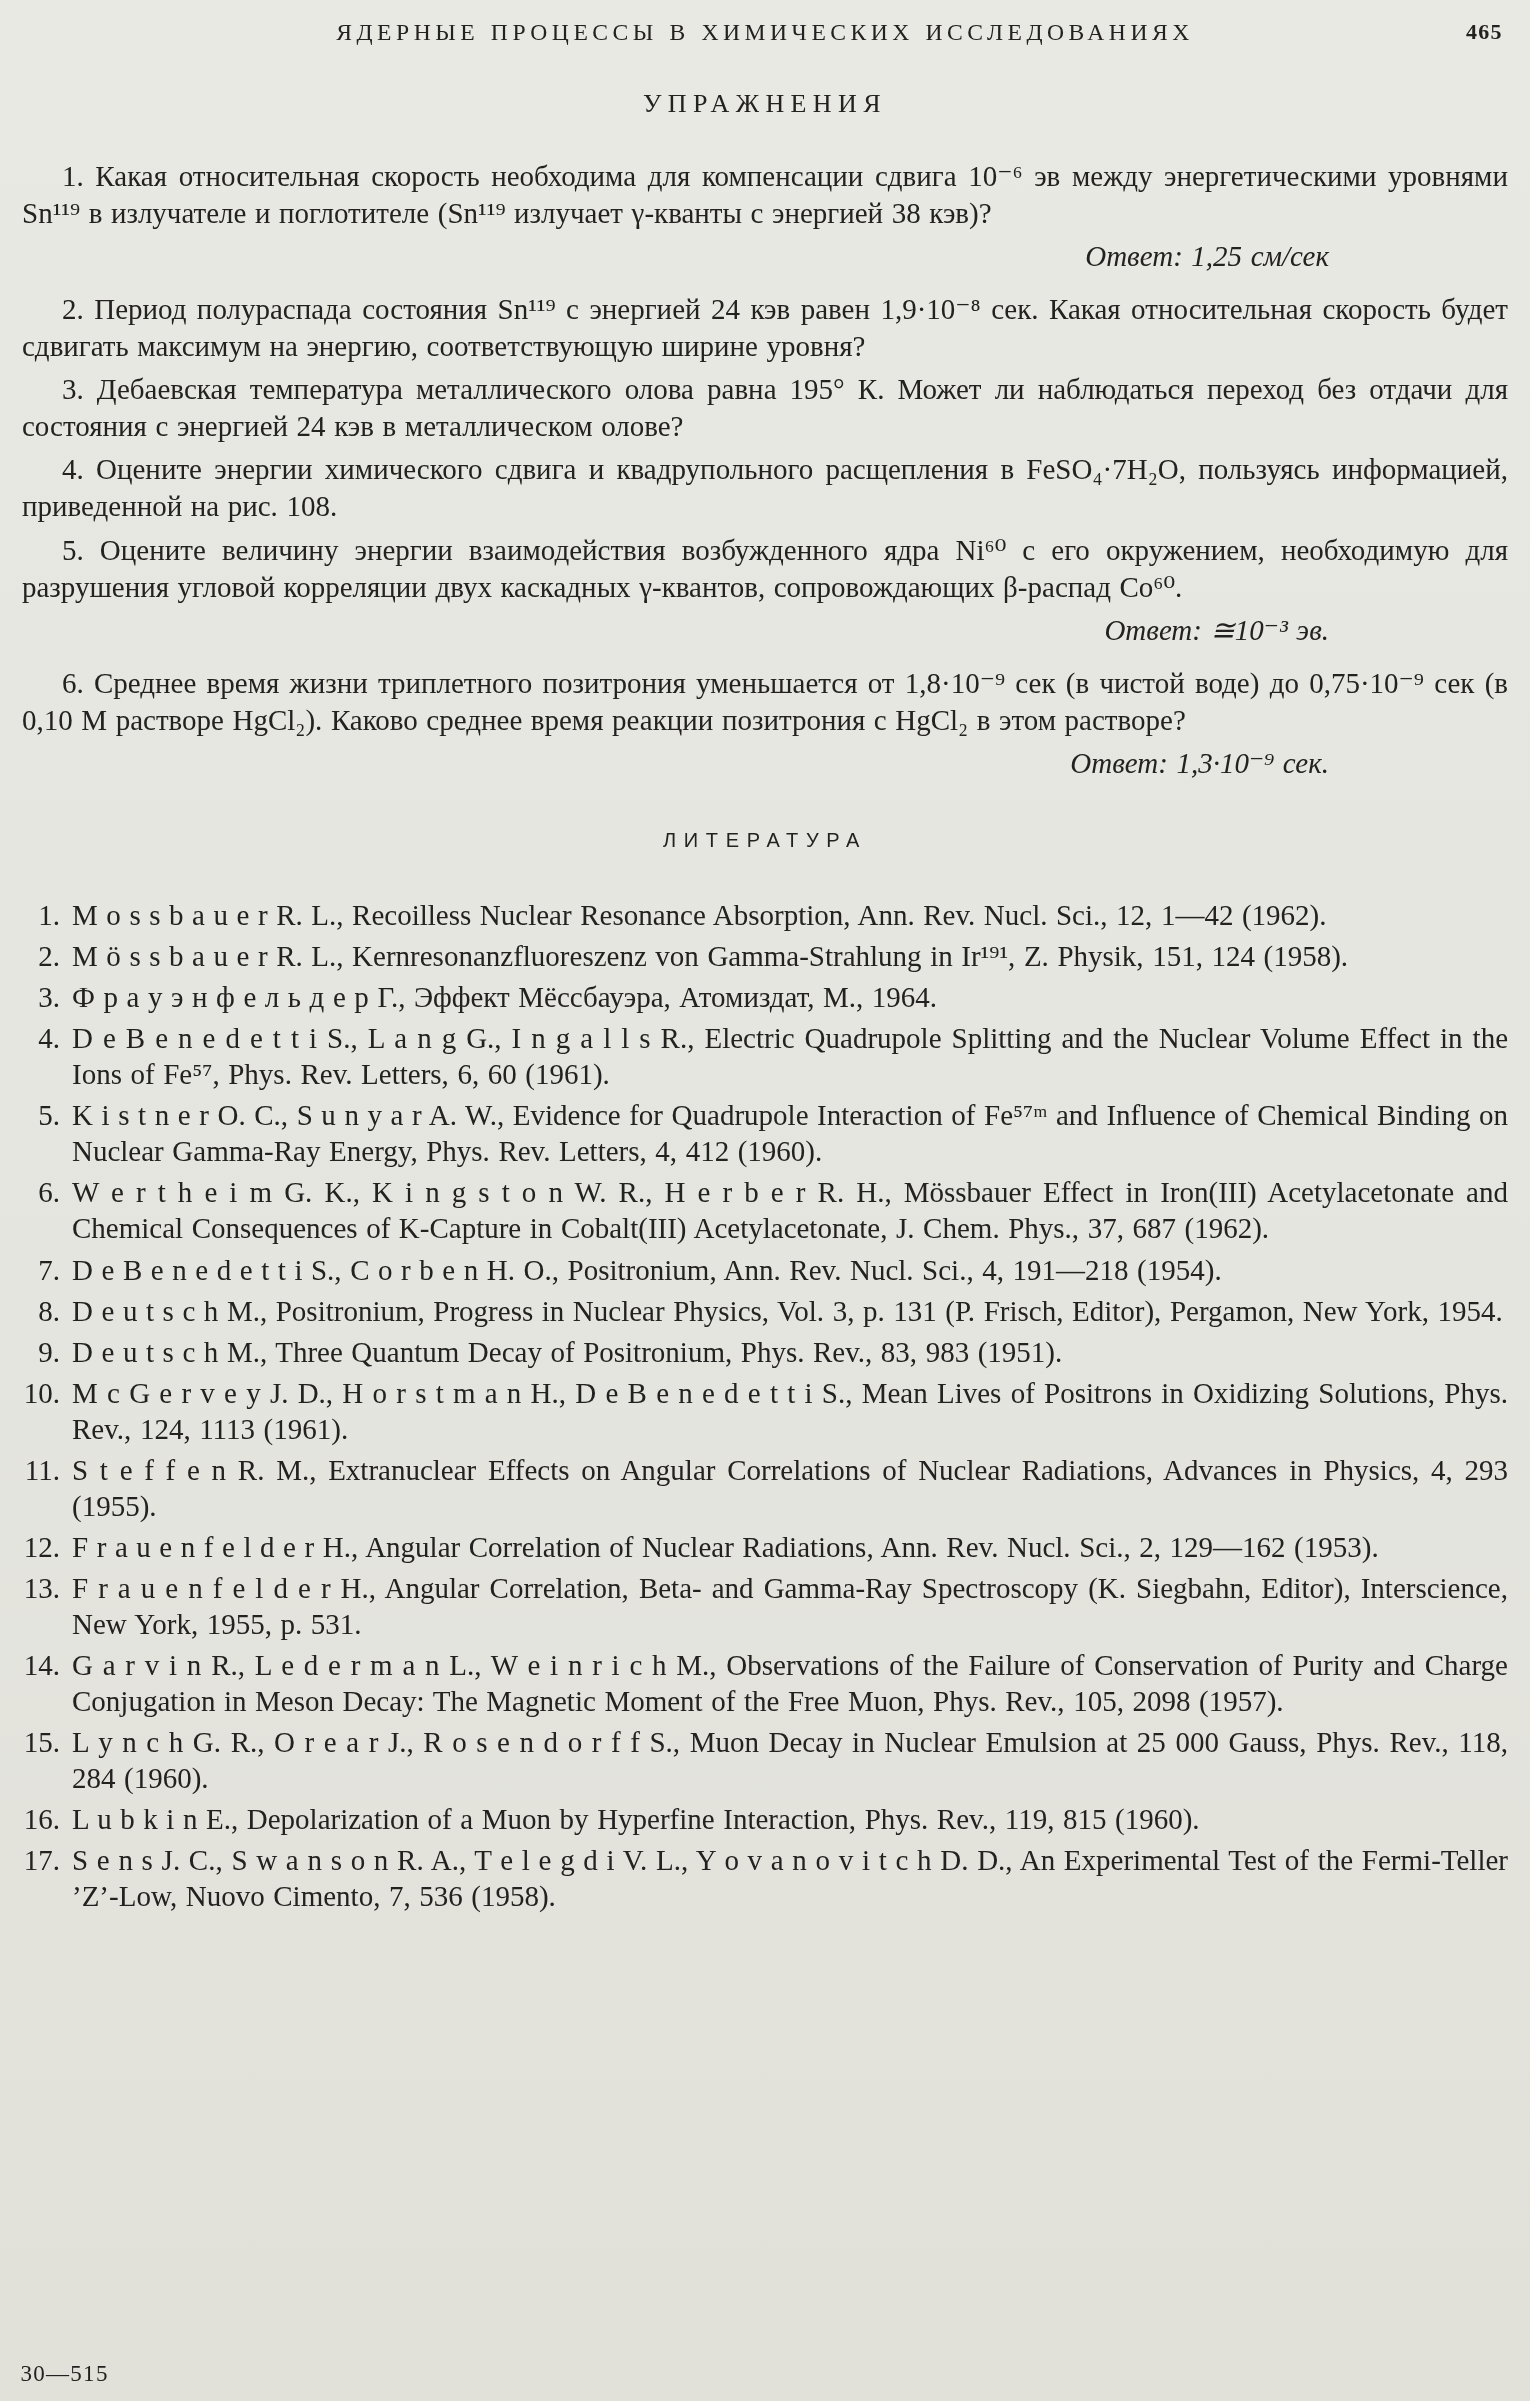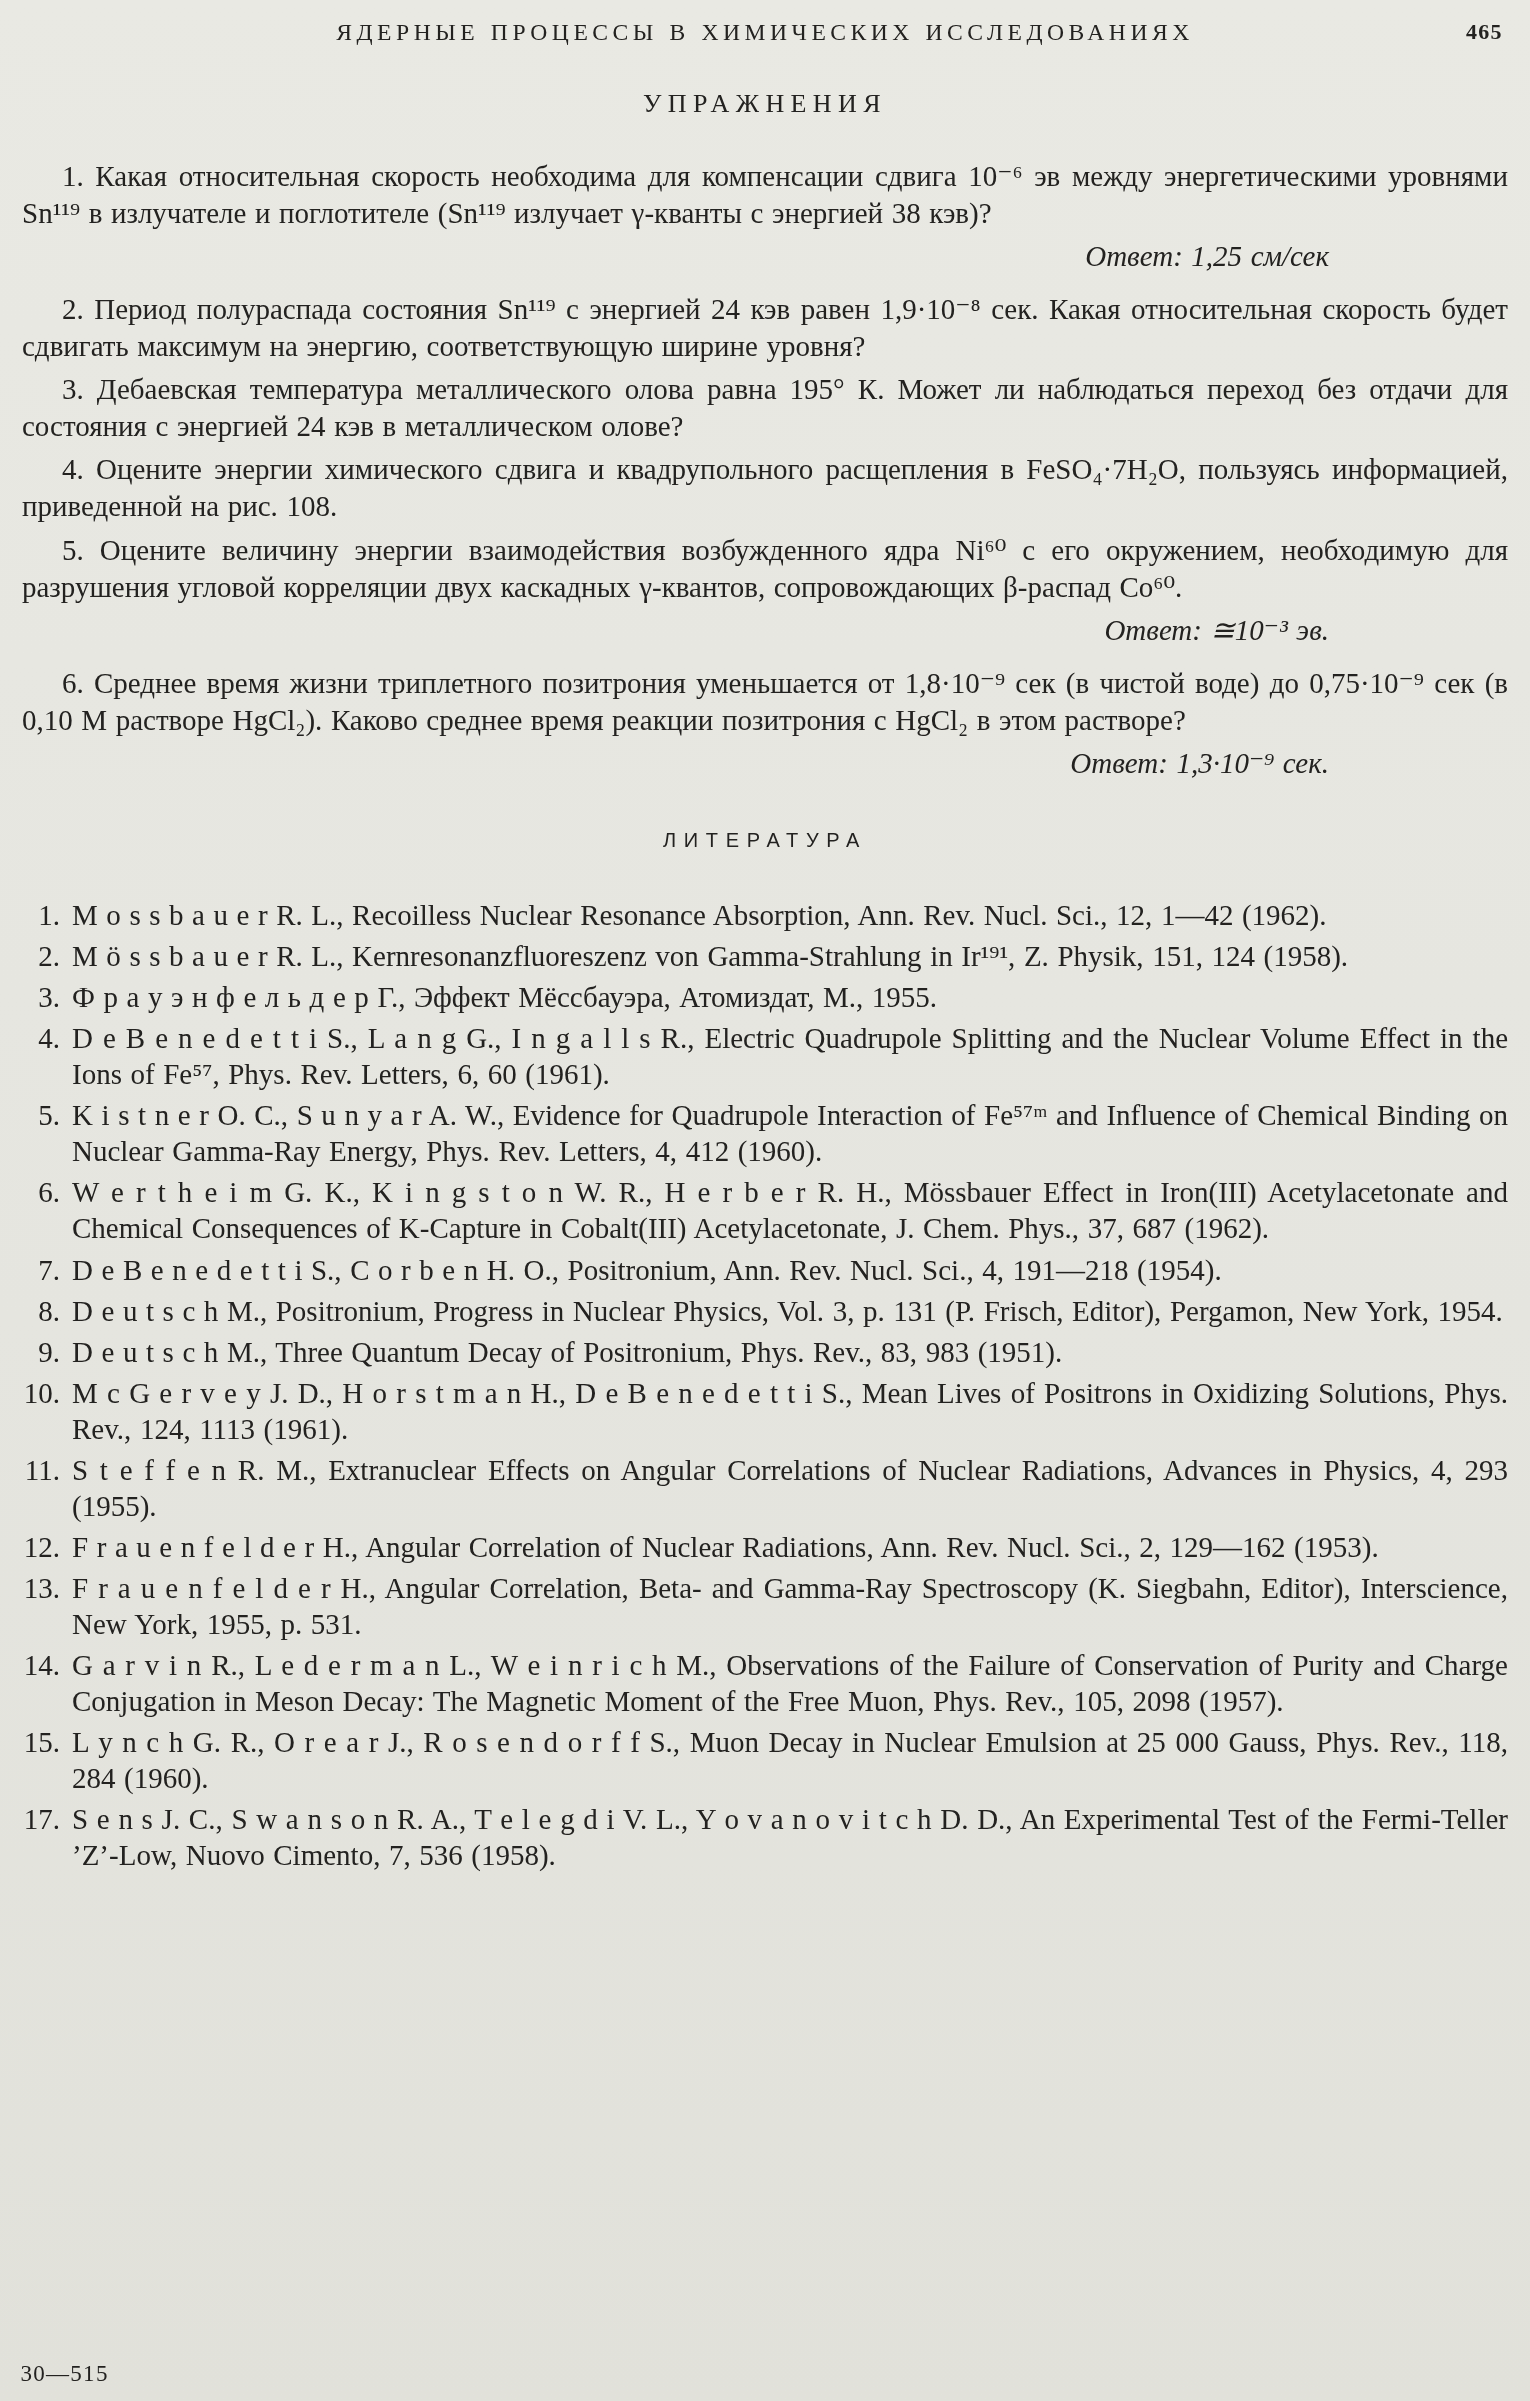--- a/index.html
+++ b/index.html
@@ -138,21 +138,21 @@
     <li class="ref">
       <span class="ref-num">1.</span>
       <span class="ref-text">M o s s b a u e r  R. L., Recoilless Nuclear Resonance Absorption, Ann. Rev. Nucl. Sci., 12, 1—42 (1962).</span>
     </li>
     <li class="ref">
       <span class="ref-num">2.</span>
       <span class="ref-text">M ö s s b a u e r  R. L., Kernresonanzfluoreszenz von Gamma-Strahlung in Ir¹⁹¹, Z. Physik, 151, 124 (1958).</span>
     </li>
     <li class="ref">
       <span class="ref-num">3.</span>
-      <span class="ref-text">Ф р а у э н ф е л ь д е р  Г., Эффект Мёссбауэра, Атомиздат, М., 1955.</span>
+      <span class="ref-text">Ф р а у э н ф е л ь д е р  Г., Эффект Мёссбауэра, Атомиздат, М., 1964.</span>
     </li>
     <li class="ref">
       <span class="ref-num">4.</span>
       <span class="ref-text">D e B e n e d e t t i  S., L a n g  G., I n g a l l s  R., Electric Quadrupole Splitting and the Nuclear Volume Effect in the Ions of Fe⁵⁷, Phys. Rev. Letters, 6, 60 (1961).</span>
     </li>
     <li class="ref">
       <span class="ref-num">5.</span>
       <span class="ref-text">K i s t n e r  O. C., S u n y a r  A. W., Evidence for Quadrupole Interaction of Fe⁵⁷ᵐ and Influence of Chemical Binding on Nuclear Gamma-Ray Energy, Phys. Rev. Letters, 4, 412 (1960).</span>
     </li>
     <li class="ref">
@@ -189,20 +189,24 @@
     </li>
     <li class="ref">
       <span class="ref-num">14.</span>
       <span class="ref-text">G a r v i n  R., L e d e r m a n  L., W e i n r i c h  M., Observations of the Failure of Conservation of Purity and Charge Conjugation in Meson Decay: The Magnetic Moment of the Free Muon, Phys. Rev., 105, 2098 (1957).</span>
     </li>
     <li class="ref">
       <span class="ref-num">15.</span>
       <span class="ref-text">L y n c h  G. R., O r e a r  J., R o s e n d o r f f  S., Muon Decay in Nuclear Emulsion at 25 000 Gauss, Phys. Rev., 118, 284 (1960).</span>
     </li>
     <li class="ref">
+      <span class="ref-num">16.</span>
+      <span class="ref-text">L u b k i n  E., Depolarization of a Muon by Hyperfine Interaction, Phys. Rev., 119, 815 (1960).</span>
+    </li>
+    <li class="ref">
       <span class="ref-num">17.</span>
       <span class="ref-text">S e n s  J. C., S w a n s o n  R. A., T e l e g d i  V. L., Y o v a n o v i t c h  D. D., An Experimental Test of the Fermi-Teller ’Z’-Low, Nuovo Cimento, 7, 536 (1958).</span>
     </li>
   </ol>
 
   <div class="footer-mark">30—515</div>
 
 </div>
 
 

